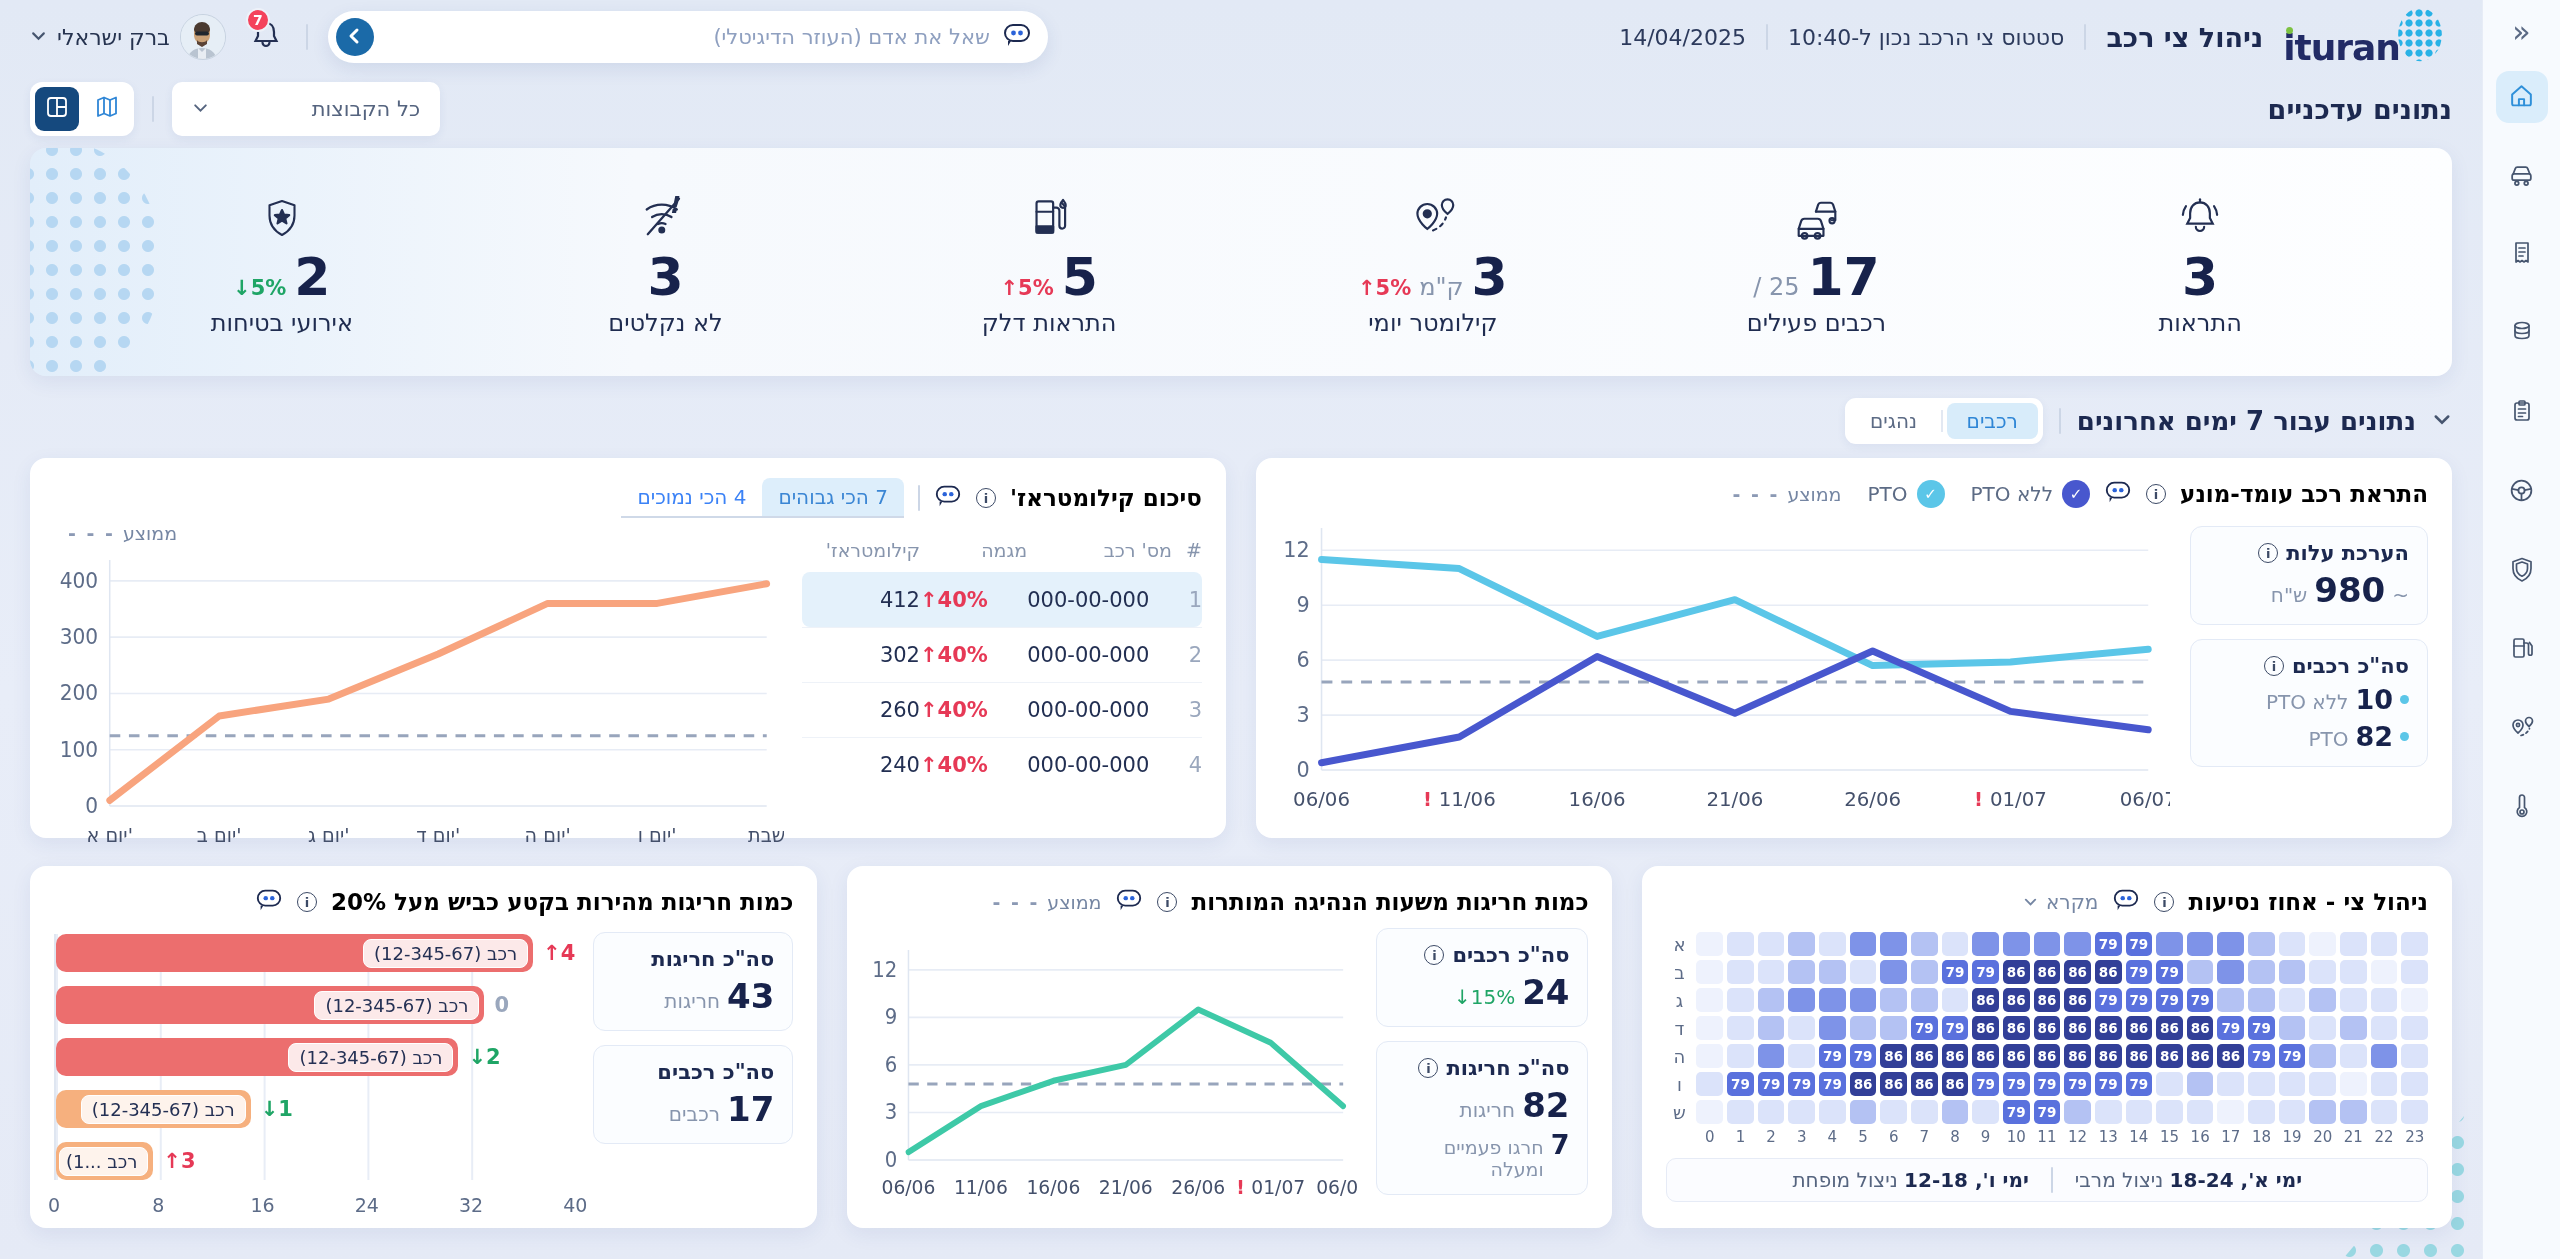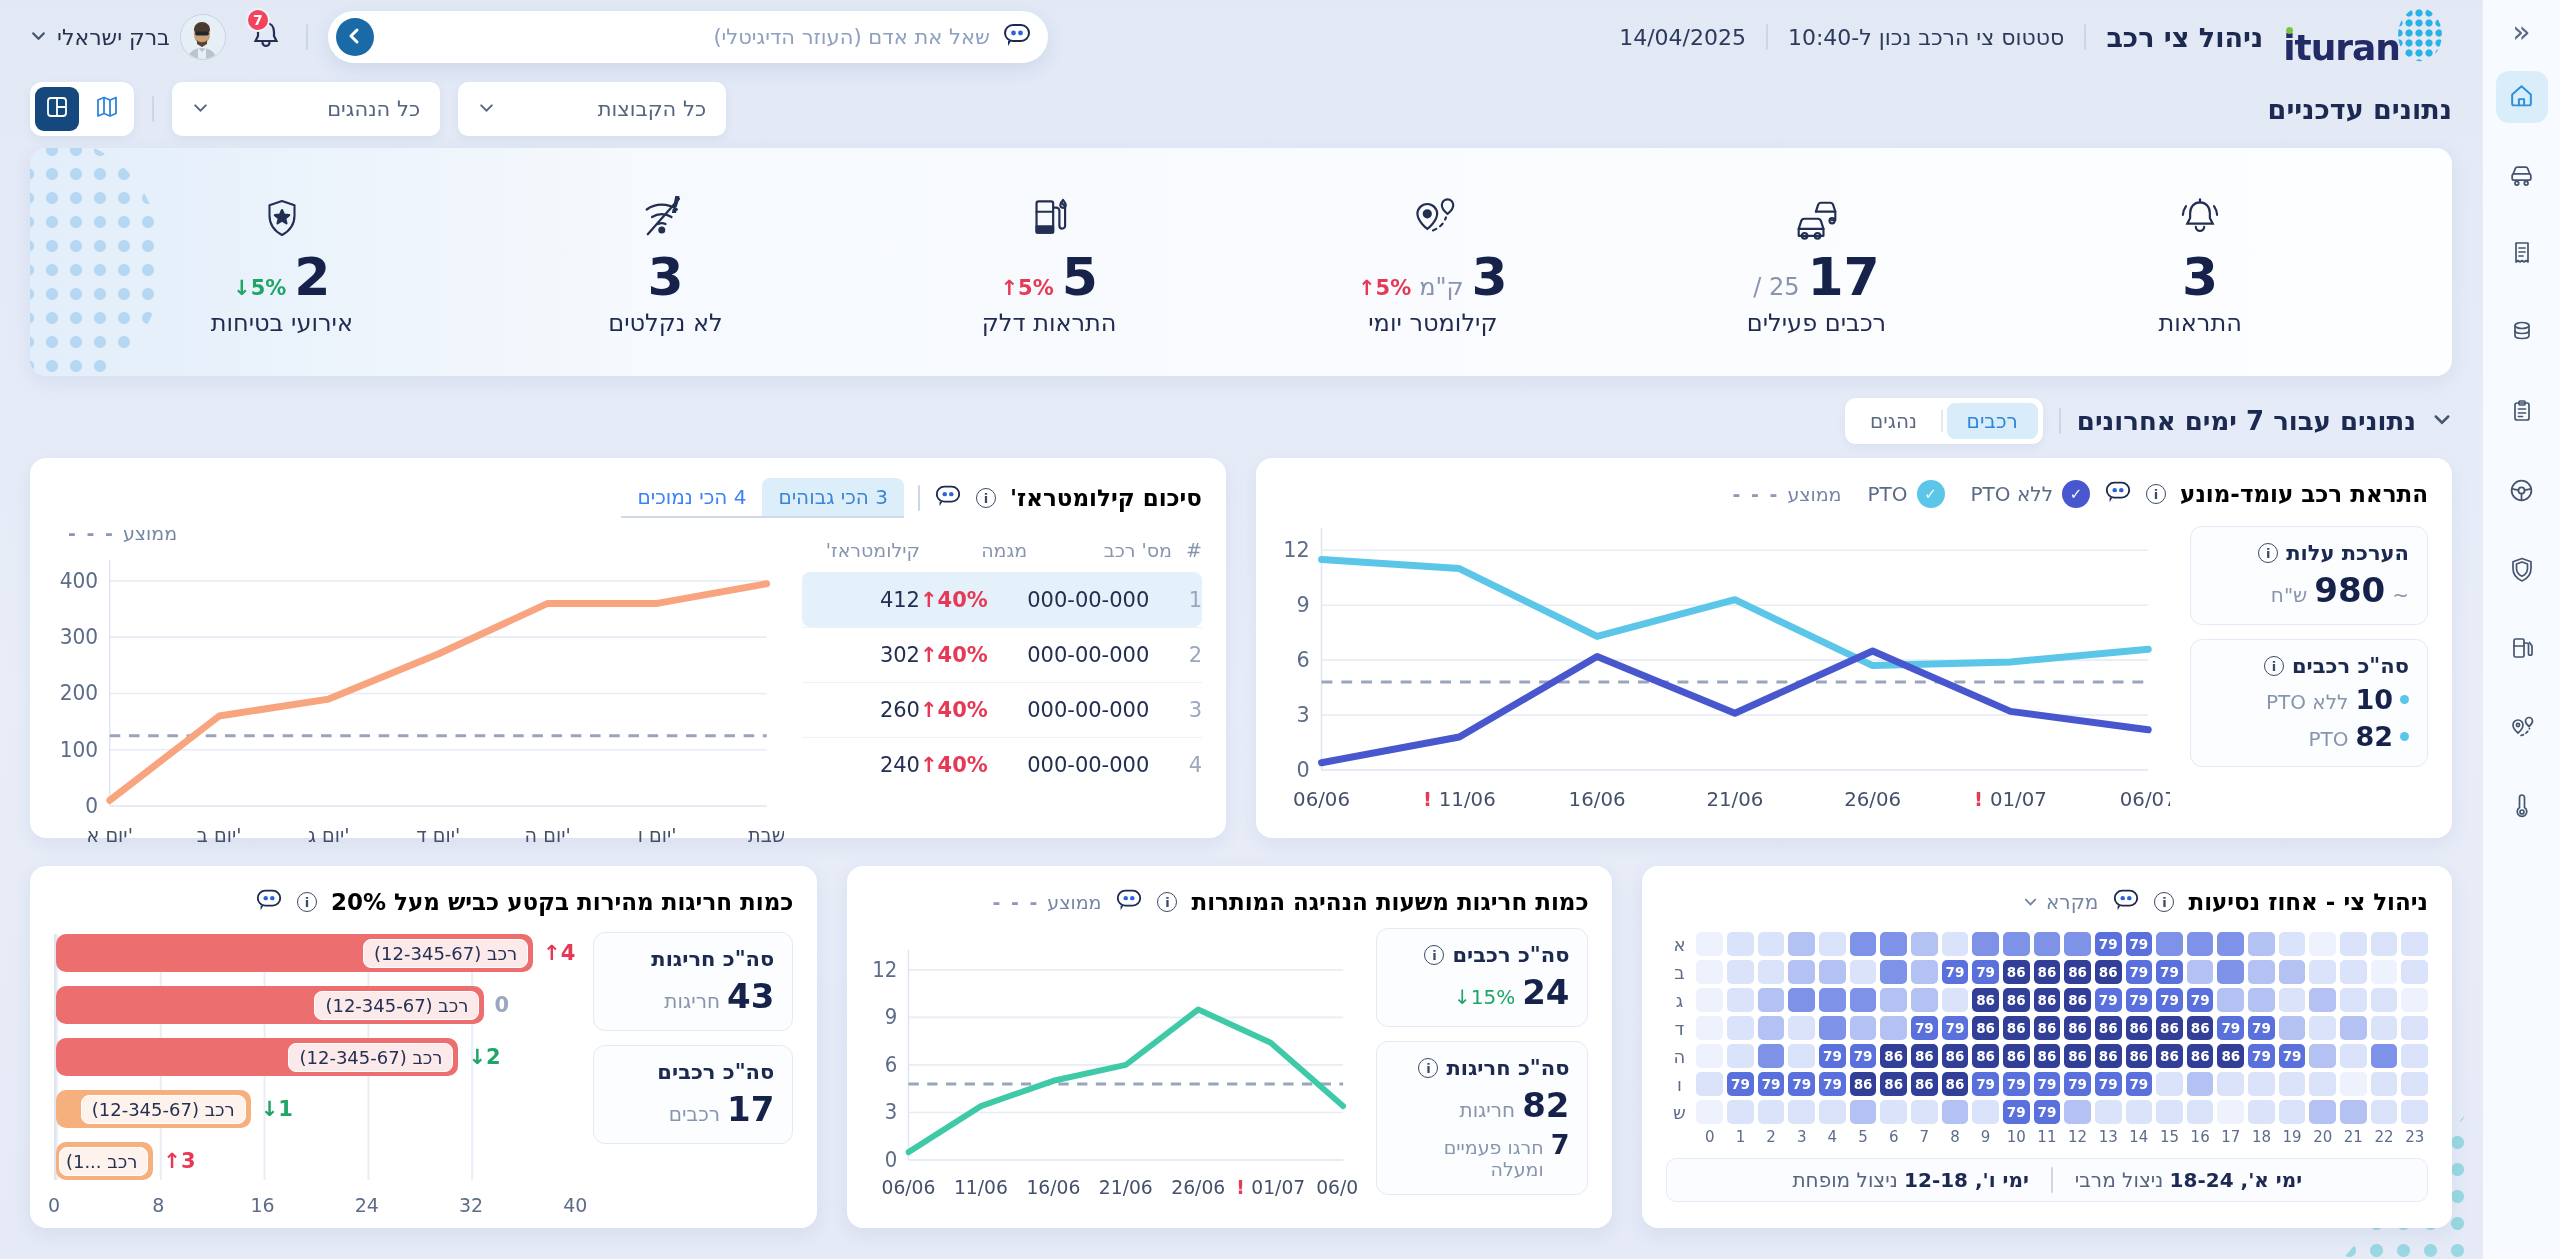--- a/index.html
+++ b/index.html
@@ -306,26 +306,20 @@
         <span><svg width="17" height="17" viewBox="0 0 16 16" fill="none" stroke="#46556f" stroke-width="2" stroke-linecap="round">
               <path d="M3 6l5 5 5-5"></path>
             </svg></span>
       </div>
     </div>
 
     <div class="filters">
       <div class="page-title">נתונים עדכניים</div>
       <div class="dropdown">
         <span>כל הקבוצות</span>
-        <span class="chev"><svg width="17" height="17" viewBox="0 0 16 16" fill="none" stroke="#55647f" stroke-width="1.8" stroke-linecap="round">
-              <path d="M3 6l5 5 5-5"></path>
-            </svg></span>
-      </div>
-      <div class="dropdown">
-        <span>כל הנהגים</span>
         <span class="chev"><svg width="17" height="17" viewBox="0 0 16 16" fill="none" stroke="#55647f" stroke-width="1.8" stroke-linecap="round">
               <path d="M3 6l5 5 5-5"></path>
             </svg></span>
       </div>
       <div class="vdiv"></div>
       <div class="viewtoggle">
         <div class="vbtn">
           <span><svg width="26" height="26" viewBox="0 0 26 26" fill="none" stroke="#2f86d6" stroke-width="1.8" stroke-linejoin="round">
                 <path d="M4 6l6-2.5 6 2.5 6-2.5v16L16 22l-6-2.5L4 22z"></path>
                 <path d="M10 3.5v16M16 6v16"></path>
@@ -551,21 +545,21 @@
           <span class="bot">
             <svg width="28" height="28" viewBox="0 0 30 30" fill="none" stroke="#1c2950" stroke-width="2">
                 <rect x="3" y="5" width="24" height="16" rx="8"></rect>
                 <circle cx="11.5" cy="13" r="2.4" fill="#2b63d9" stroke="none"></circle>
                 <circle cx="18.5" cy="13" r="2.4" fill="#2b63d9" stroke="none"></circle>
                 <path d="M9 21l-3 5v-5z" fill="#1c2950" stroke="none"></path>
               </svg>
           </span>
           <div class="vdiv"></div>
           <div class="km-tabs">
-            <span class="km-tab active">3 הכי גבוהים</span>
+            <span class="km-tab active">7 הכי גבוהים</span>
             <span class="km-tab">4 הכי נמוכים</span>
           </div>
         </div>
         <div class="km-body">
           <div class="km-table">
             <div class="thead">
               <span>#</span>
               <span>מס' רכב</span>
               <span>מגמה</span>
               <span>קילומטראז'</span>

